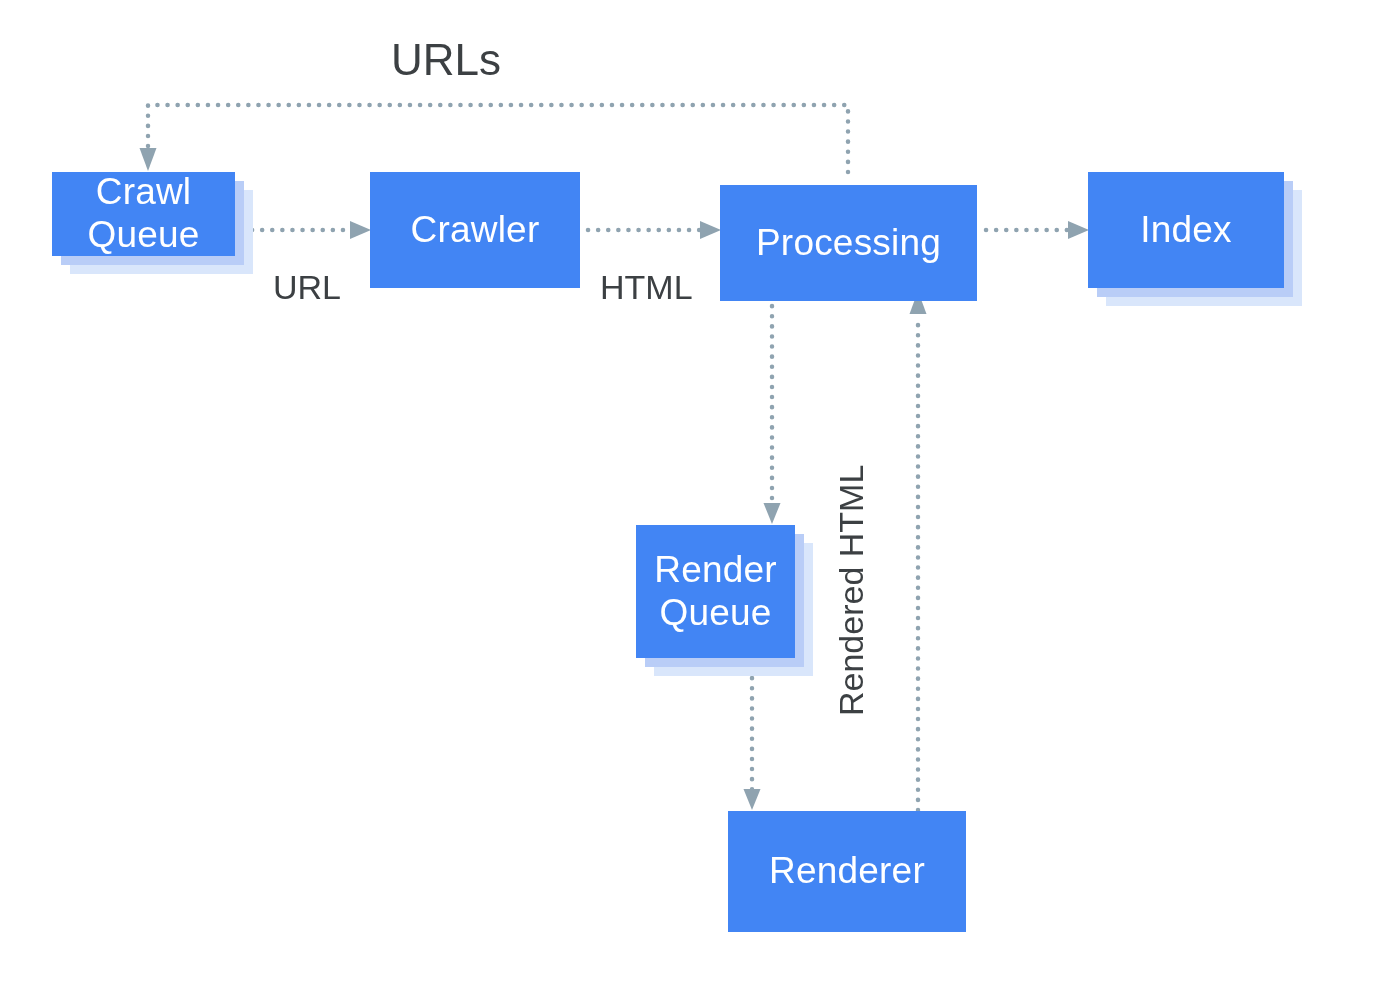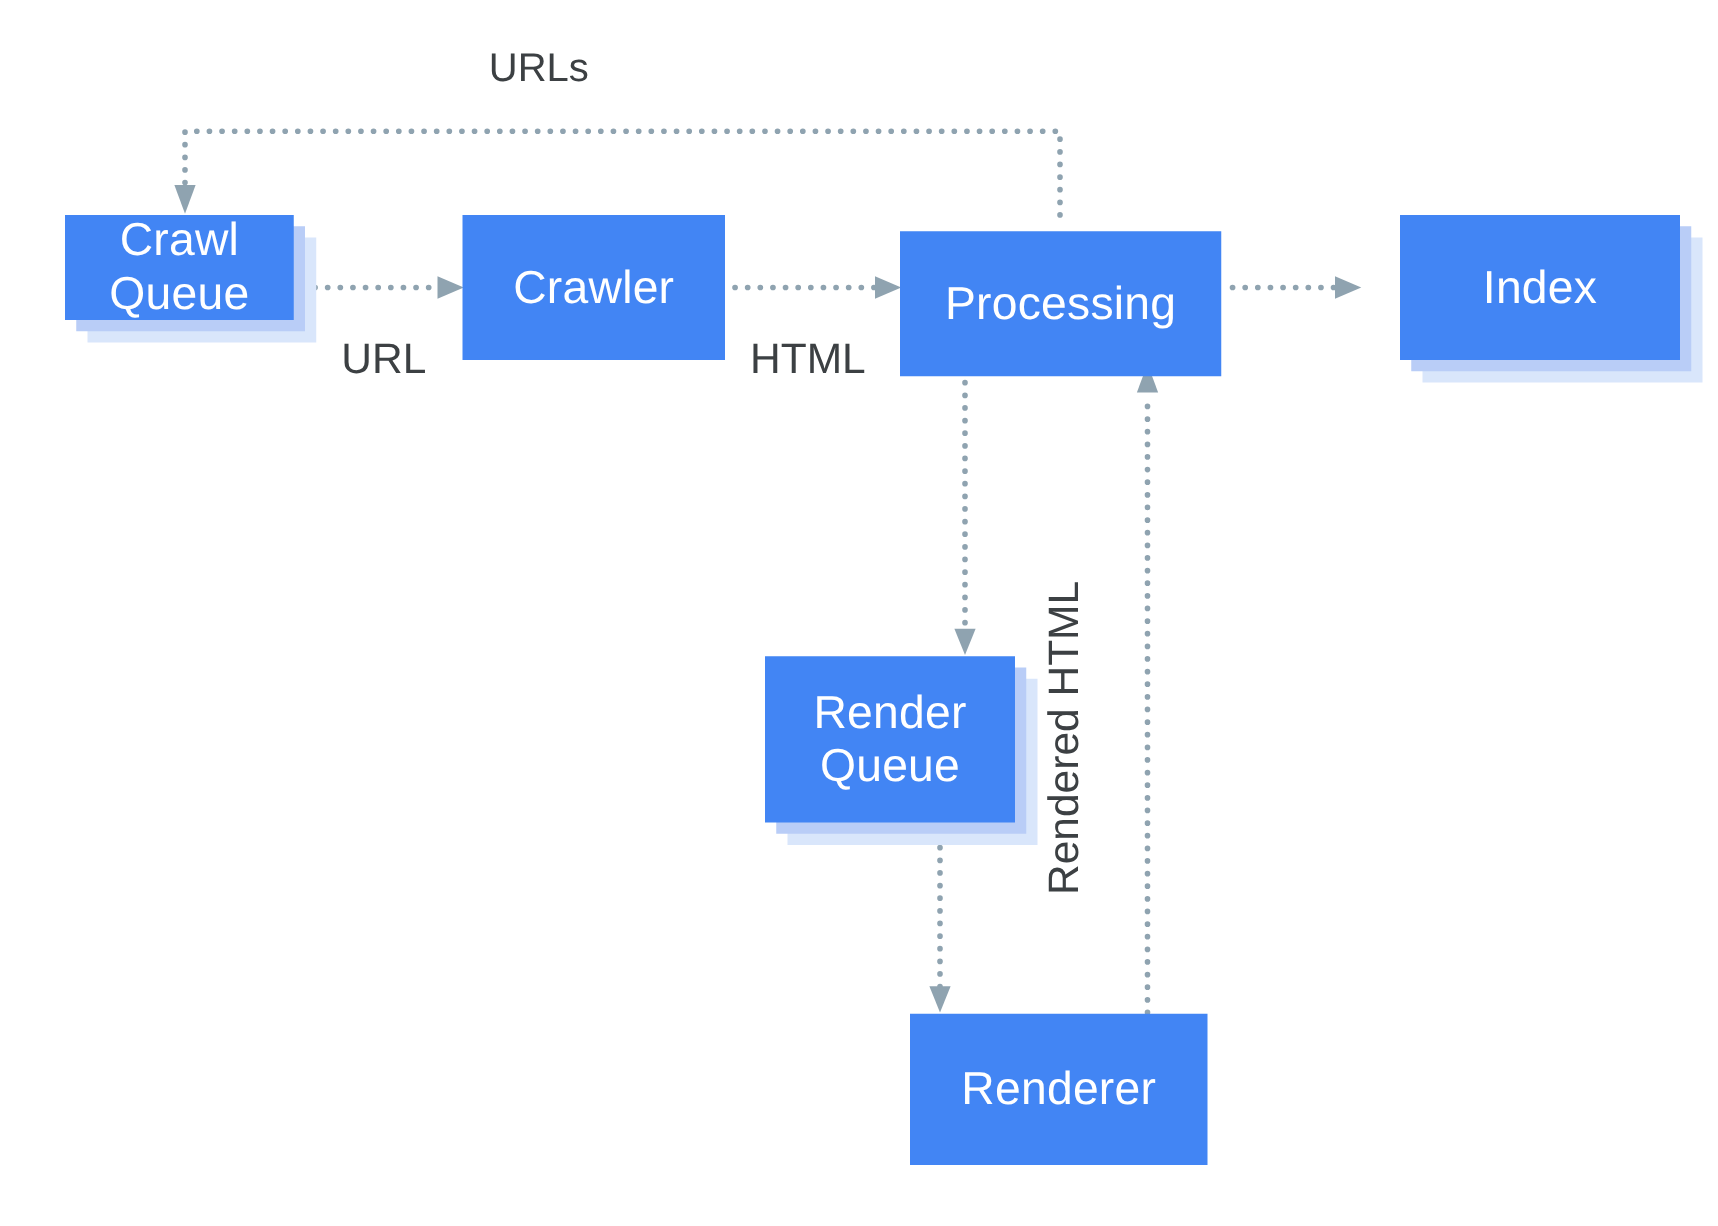--- a/index.html
+++ b/index.html
@@ -132,38 +132,38 @@
   </div>
 
   <div class="node" style="left:370px; top:172px; width:210px; height:116px;border-radius:18px;">
     <div class="face">Crawler</div>
   </div>
 
   <div class="node" style="left:720px; top:185px; width:257px; height:116px;">
     <div class="face">Processing</div>
   </div>
 
-  <div class="node" style="left:1088px; top:172px; width:224px; height:116px;margin-left:32px;">
+  <div class="node" style="left:1088px; top:172px; width:196px; height:116px;">
     <div class="shade s2"></div>
     <div class="shade s1"></div>
     <div class="face">Index</div>
   </div>
 
-  <div class="node" style="left:612px; top:525px; width:200px; height:133px;">
+  <div class="node" style="left:636px; top:525px; width:159px; height:133px;">
     <div class="shade s2"></div>
     <div class="shade s1"></div>
     <div class="face">Render
 Queue</div>
   </div>
 
   <div class="node" style="left:728px; top:811px; width:238px; height:121px;">
     <div class="face">Renderer</div>
   </div>
 
-  <div class="edge-label" style="left:391px; top:38px; font-size:32px;">URLs</div>
+  <div class="edge-label" style="left:391px; top:38px; font-size:44px;">URLs</div>
 
   <div class="edge-label" style="left:273px; top:270px;">URL</div>
 
   <div class="edge-label" style="left:600px; top:270px;text-align:center;">HTML</div>
 
   <div class="edge-label vertical" style="left:868px; top:682px;">Rendered HTML</div>
 
 </div>
 
 </body></html>

